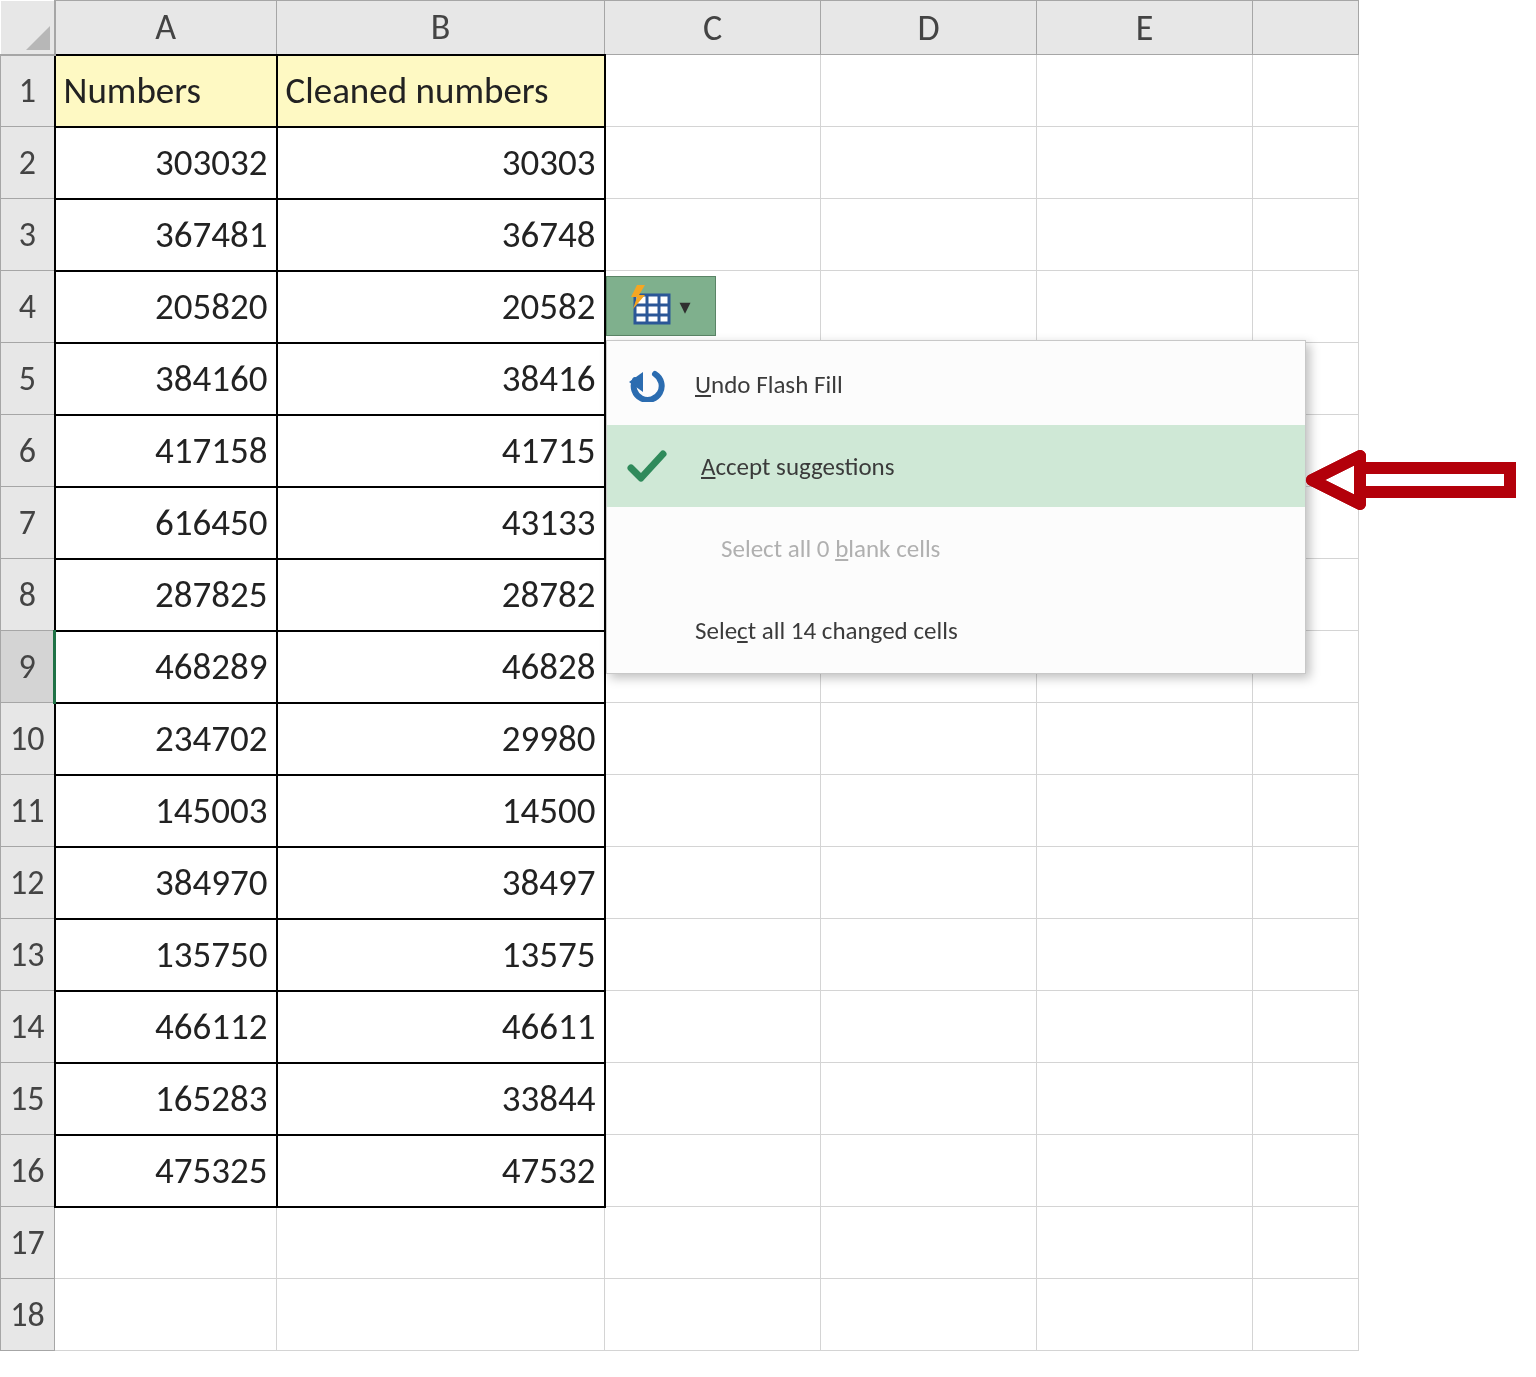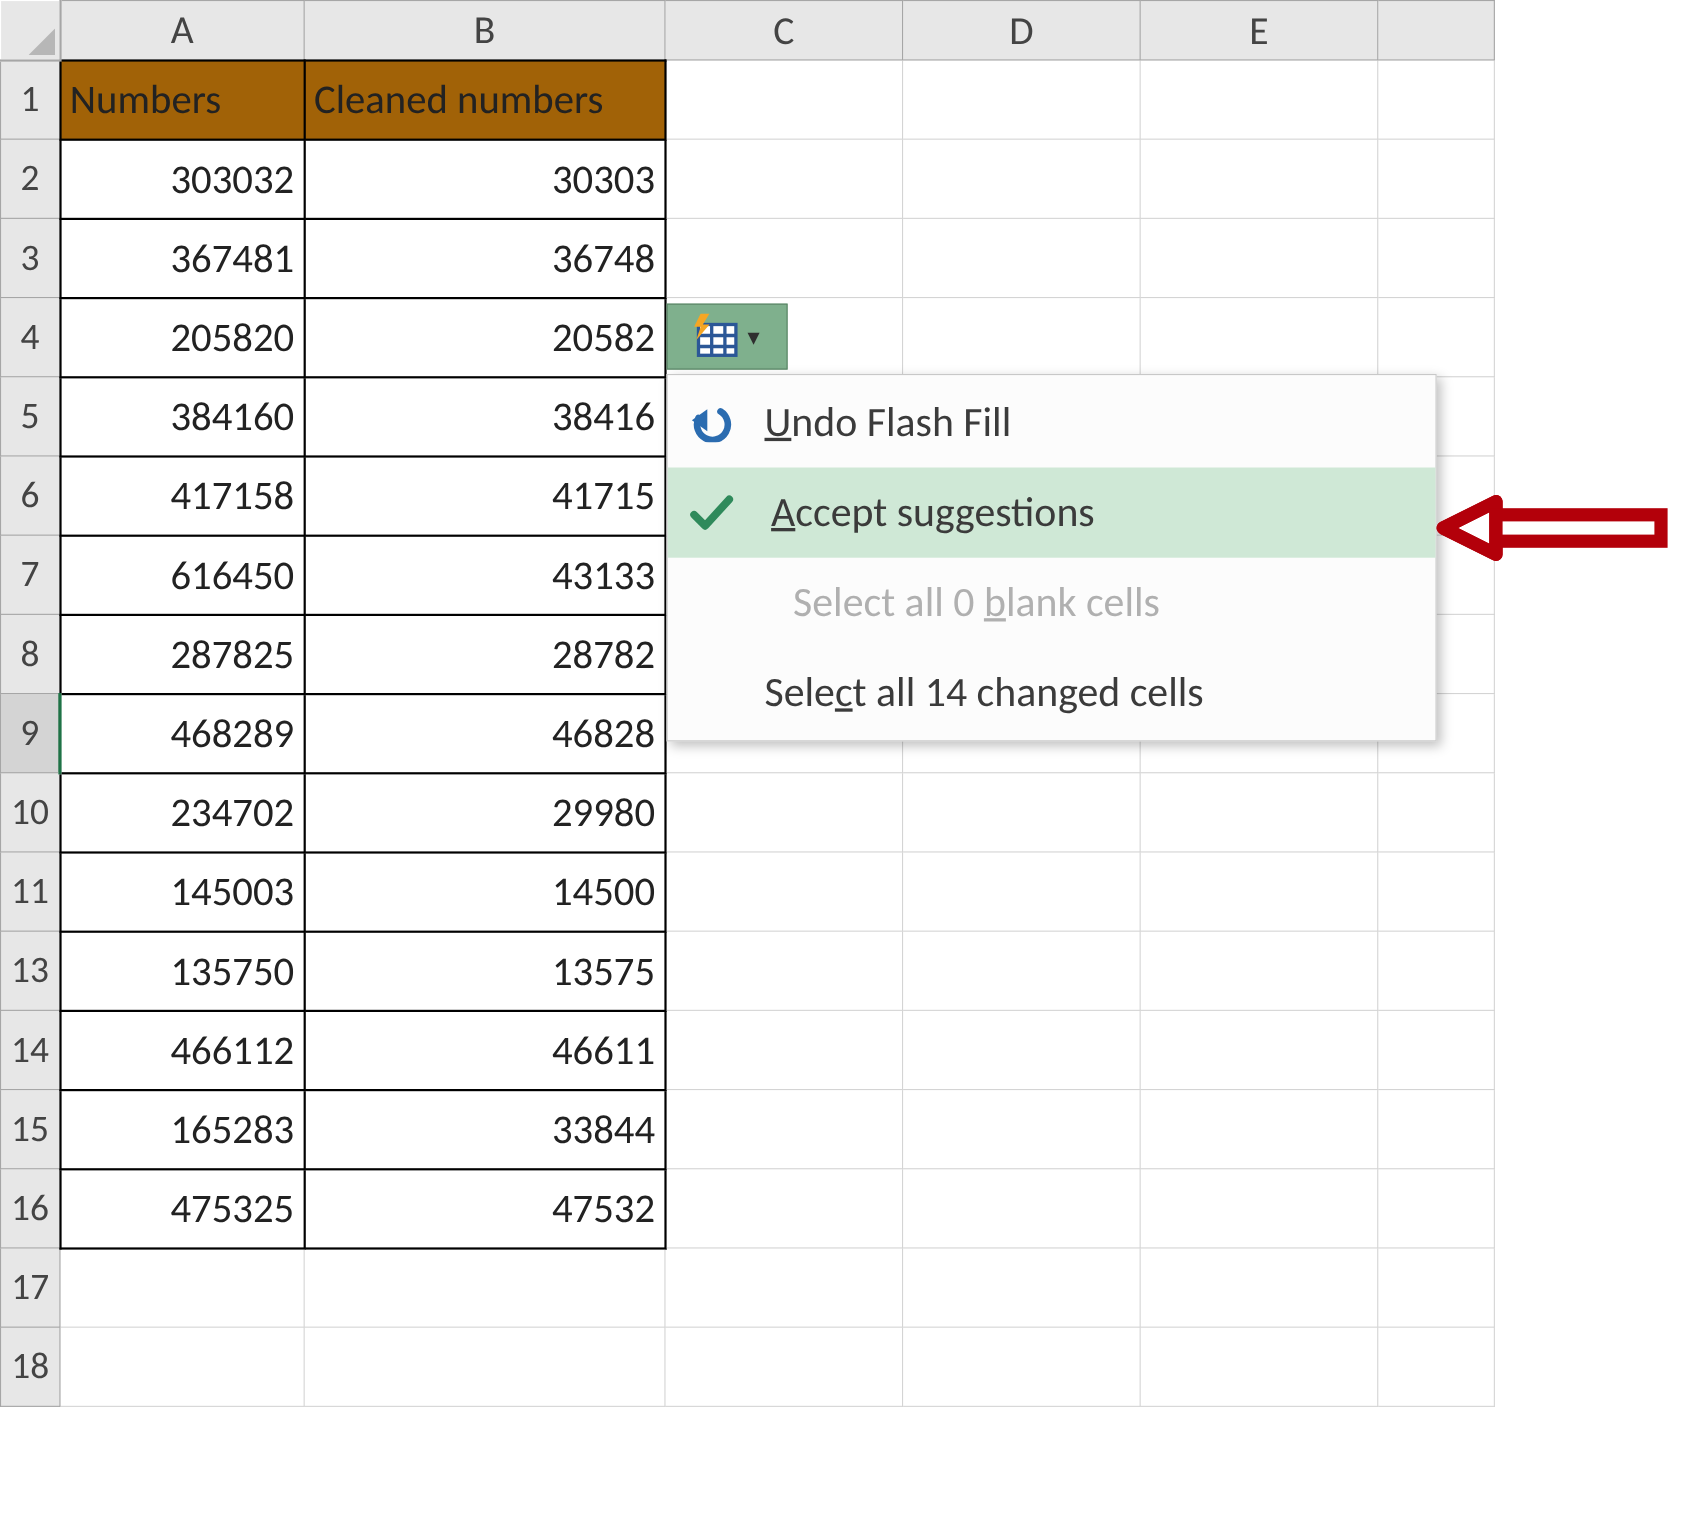--- a/index.html
+++ b/index.html
@@ -56,21 +56,21 @@
   td.cell {
     border: 1px solid #d4d4d4;
     padding: 0 8px;
     height: 72px;
     font-size: 37px;
     text-align: right;
     vertical-align: middle;
     color: #222;
   }
   td.cell.ht { 
-    background: #a16207;
+    background: #fef9c3;
     text-align: left;
     font-weight: 400;
     color: #222;
   }
   td.cell.tbl { 
     border: 2px solid #000;
   }
   td.cell.empty { background:#fff; }
   
   .colA { width: 222px; }
@@ -91,21 +91,21 @@
   }
   .ff-btn .chev { font-size:22px; color:#2f2f2f; }
 
   
   .ff-menu {
     position: absolute;
     background: #fcfcfc;
     border: 1px solid #c8c8c8;
     box-shadow: 4px 4px 10px rgba(0,0,0,0.25);
     width: 700px;
-    font-size: 38px;
+    font-size: 25px;
     padding: 2px 0;
   }
   .ff-menu .mi {
     display:flex; align-items:center;
     height: 82px;
     padding: 0 20px 0 18px;
     gap: 26px;
     color:#3b3b3b;
   }
   .ff-menu .mi .ic { width: 44px; display:flex; justify-content:center; color:#205d9e; font-size:40px; }
@@ -233,20 +233,29 @@
     <td class="cell tbl">29980</td>
     <td class="cell empty"></td>
         <td class="cell empty"></td>
         <td class="cell empty"></td>
         <td class="cell empty"></td>
       </tr>
   <tr>
         <th class="row">11</th>
     <td class="cell tbl">145003</td>
     <td class="cell tbl">14500</td>
+    <td class="cell empty"></td>
+        <td class="cell empty"></td>
+        <td class="cell empty"></td>
+        <td class="cell empty"></td>
+      </tr>
+  <tr>
+        <th class="row">12</th>
+    <td class="cell tbl" relative="">384970</td>
+    <td class="cell tbl">38497</td>
     <td class="cell empty"></td>
         <td class="cell empty"></td>
         <td class="cell empty"></td>
         <td class="cell empty"></td>
       </tr>
   <tr>
         <th class="row">13</th>
     <td class="cell tbl">135750</td>
     <td class="cell tbl">13575</td>
     <td class="cell empty"></td>

